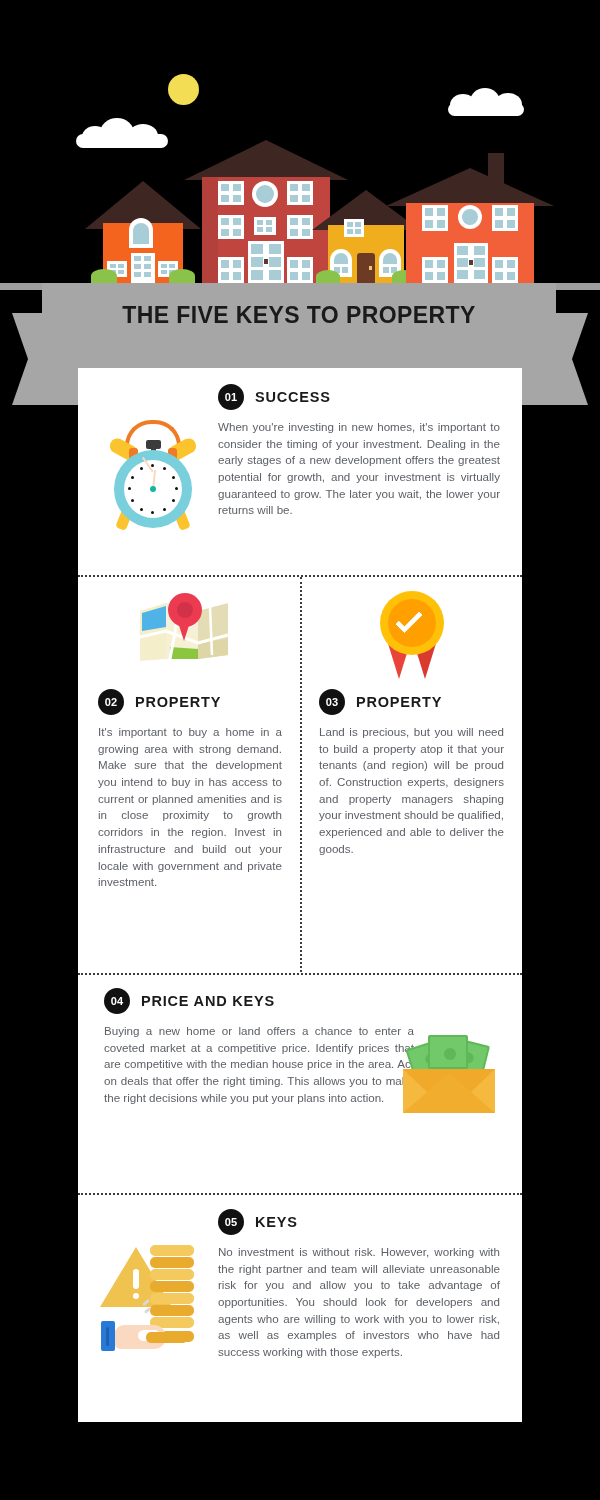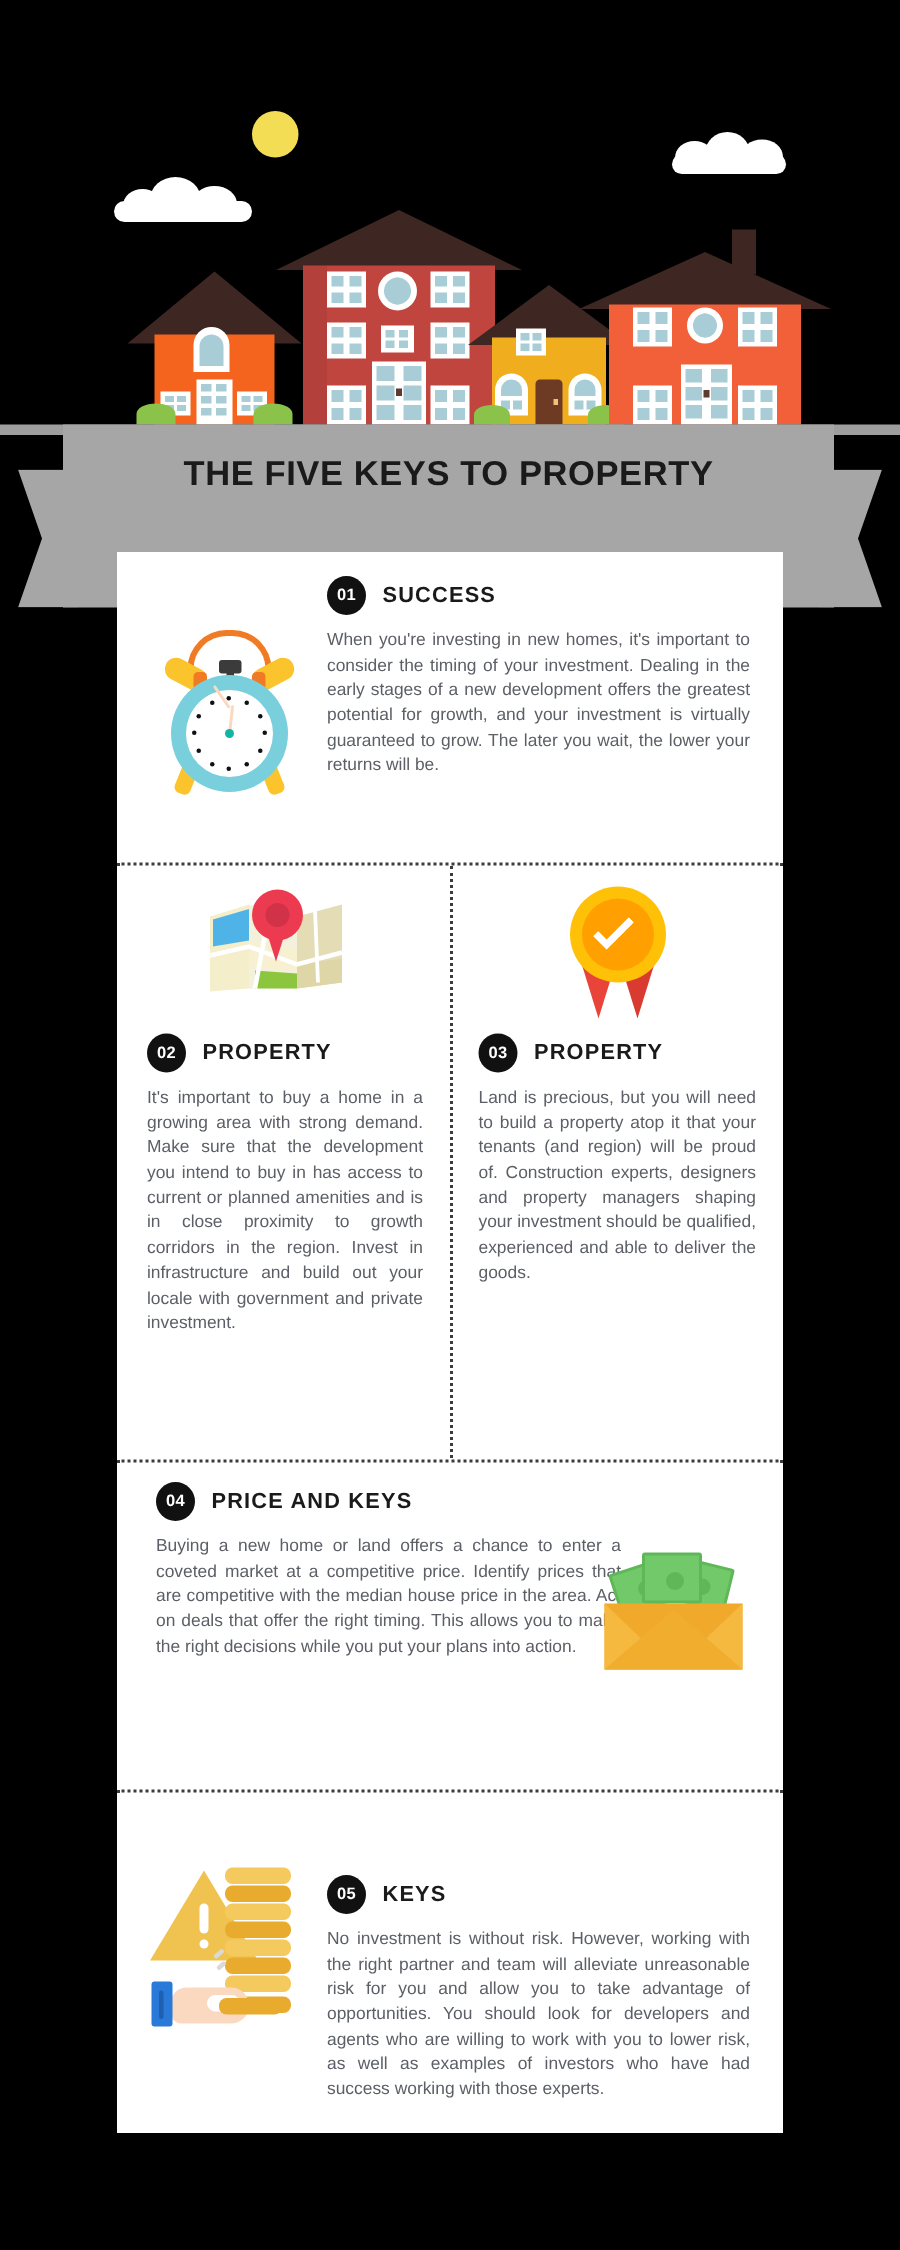--- a/index.html
+++ b/index.html
@@ -592,21 +592,21 @@
           <div class="spark" style="left:46px; top:66px; width:7px; height:3px; transform:rotate(-40deg);"></div>
 
           <div class="hand"></div>
           <div class="hand-thumb"></div>
           <div class="coin" style="left:48px; bottom:8px; width:42px; height:11px; background:#e8ab2e;"></div>
           <div class="cuff"></div>
           <div class="cuff-line"></div>
         </div>
       </div>
 
-      <div style="position:absolute; left:140px; top:16px; width:282px;margin-top:41px;">
+      <div style="position:absolute; left:140px; top:16px; width:282px;">
         <div class="badge-row">
           <div class="badge">05</div>
           <div class="heading">KEYS</div>
         </div>
         <div class="body-text">No investment is without risk. However, working with the right partner and team will alleviate unreasonable risk for you and allow you to take advantage of opportunities. You should look for developers and agents who are willing to work with you to lower risk, as well as examples of investors who have had success working with those experts.</div>
       </div>
     </div>
 
   </div>
 </div>

